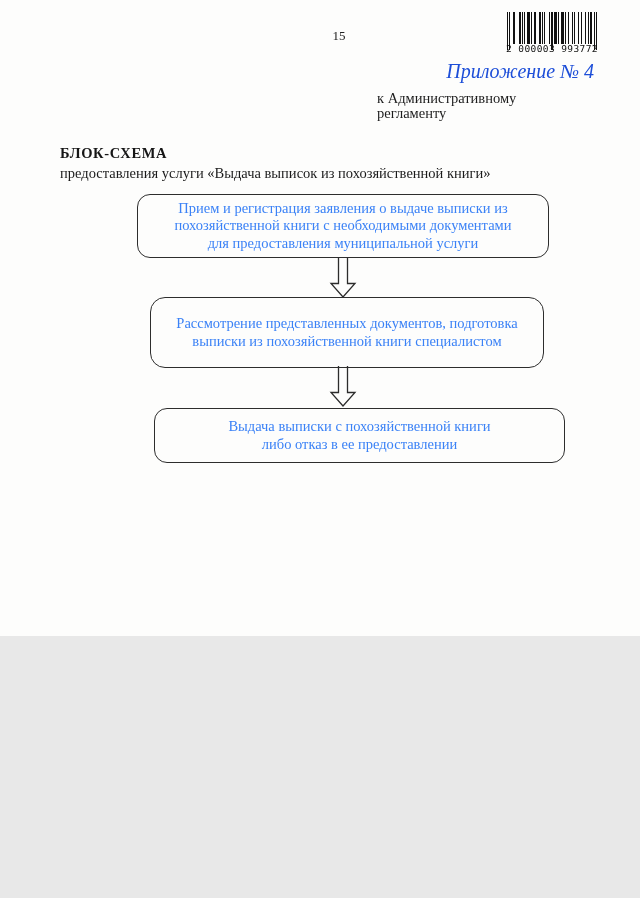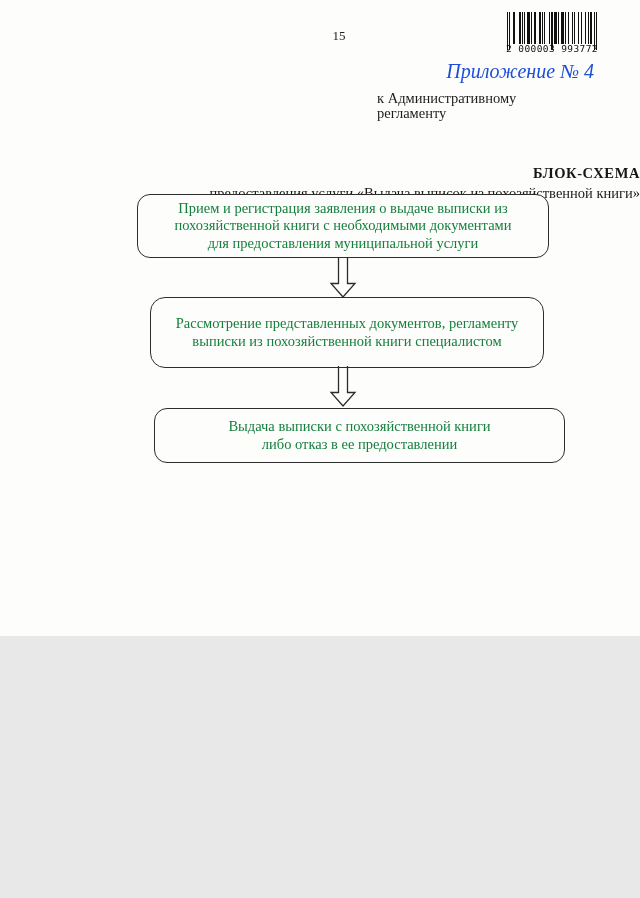--- a/index.html
+++ b/index.html
@@ -45,22 +45,21 @@
   .regulation-reference {
     position: absolute;
     left: 377px; top: 91px;
     font-size: 14.5px;
     line-height: 15px;
     color: #1d1d1d;
   }
   .title-block {
     position: absolute;
     left: 60px; top: 145px; width: 580px;
-    text-align: right;
-    margin-top: 20px;
+    text-align: left;
   }
   .doc-title {
     font-size: 14.5px;
     font-weight: bold;
     letter-spacing: 0.6px;
     color: #161616;
   }
   .doc-subtitle {
     margin-top: 3px;
     font-size: 14.5px;
@@ -74,21 +73,21 @@
     background: #fdfdfc;
     display: flex;
     flex-direction: column;
     justify-content: center;
     align-items: center;
     text-align: center;
   }
   .flow-box .line {
     font-size: 14.5px;
     line-height: 17.5px;
-    color: #15803d;
+    color: #3b82f6;
     white-space: nowrap;
   }
   .flow-box-1 { left: 137px; top: 194px; width: 412px; height: 64px; }
   .flow-box-2 { left: 150px; top: 297px; width: 394px; height: 71px; border-radius: 15px; }
   .flow-box-3 { left: 154px; top: 408px; width: 411px; height: 55px; }
   .down-arrow {
     position: absolute;
     width: 30px; height: 41px;
   }
   .down-arrow-1 { left: 328px; top: 257px; }
@@ -181,21 +180,21 @@
       <div class="line">для предоставления муниципальной услуги</div>
     </div>
 
     <div class="down-arrow down-arrow-1">
       <svg width="30" height="41" viewBox="0 0 30 41">
         <path d="M 10.5 0 L 10.5 26.5 L 3 26.5 L 15 40 L 27 26.5 L 19.5 26.5 L 19.5 0" fill="none" stroke="#2c2c2c" stroke-width="1.3"></path>
       </svg>
     </div>
 
     <div class="flow-box flow-box-2">
-      <div class="line">Рассмотрение представленных документов, регламенту</div>
+      <div class="line">Рассмотрение представленных документов, подготовка</div>
       <div class="line">выписки из похозяйственной книги специалистом</div>
     </div>
 
     <div class="down-arrow down-arrow-2">
       <svg width="30" height="41" viewBox="0 0 30 41">
         <path d="M 10.5 0 L 10.5 26.5 L 3 26.5 L 15 40 L 27 26.5 L 19.5 26.5 L 19.5 0" fill="none" stroke="#2c2c2c" stroke-width="1.3"></path>
       </svg>
     </div>
 
     <div class="flow-box flow-box-3">

